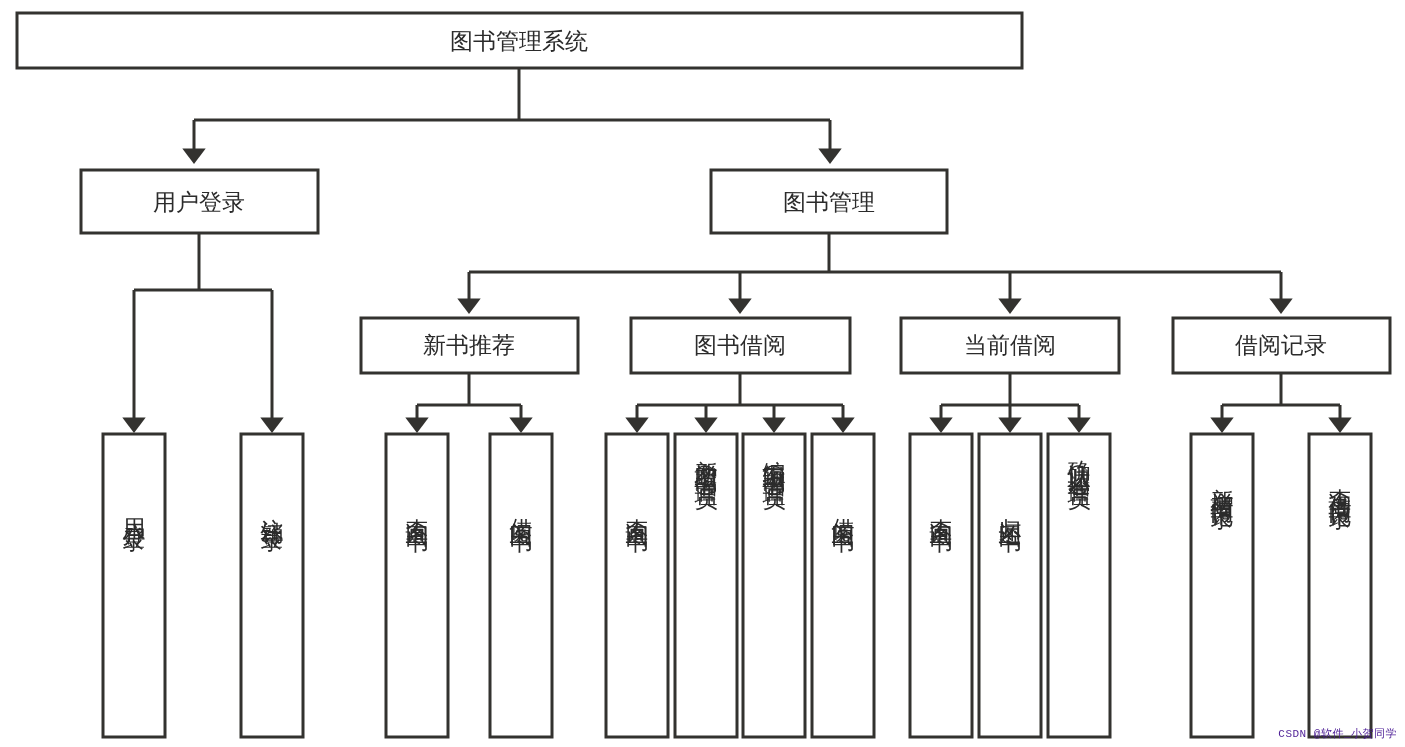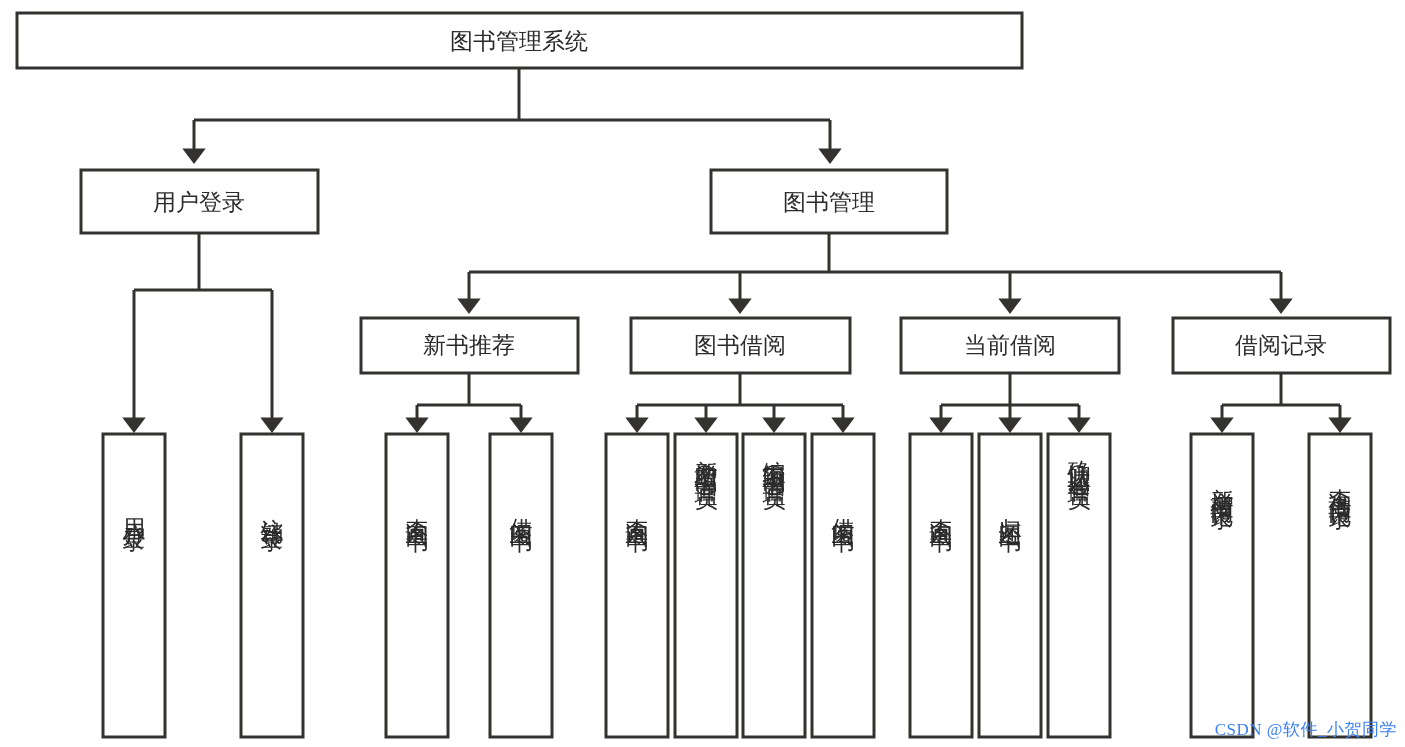--- a/index.html
+++ b/index.html
@@ -62,23 +62,23 @@
     font-size: 23px;
     line-height: 1;
     letter-spacing: 4px;
     color: #2b2b2b;
     white-space: nowrap;
   }
   .watermark {
     position: absolute;
     right: 8px;
     bottom: 6px;
-    font-family: Liberation Serif, serif;
-    font-size: 17px;
-    color: #3b82f6;
+    font-family: Liberation Mono, monospace;
+    font-size: 11px;
+    color: #4c1d95;
     letter-spacing: 0.5px;
     white-space: nowrap;
   }
 </style>
 </head>
 <body>
 
 <div id="diagram-root">
 
   <svg id="flow" viewBox="0 0 1405 747">

